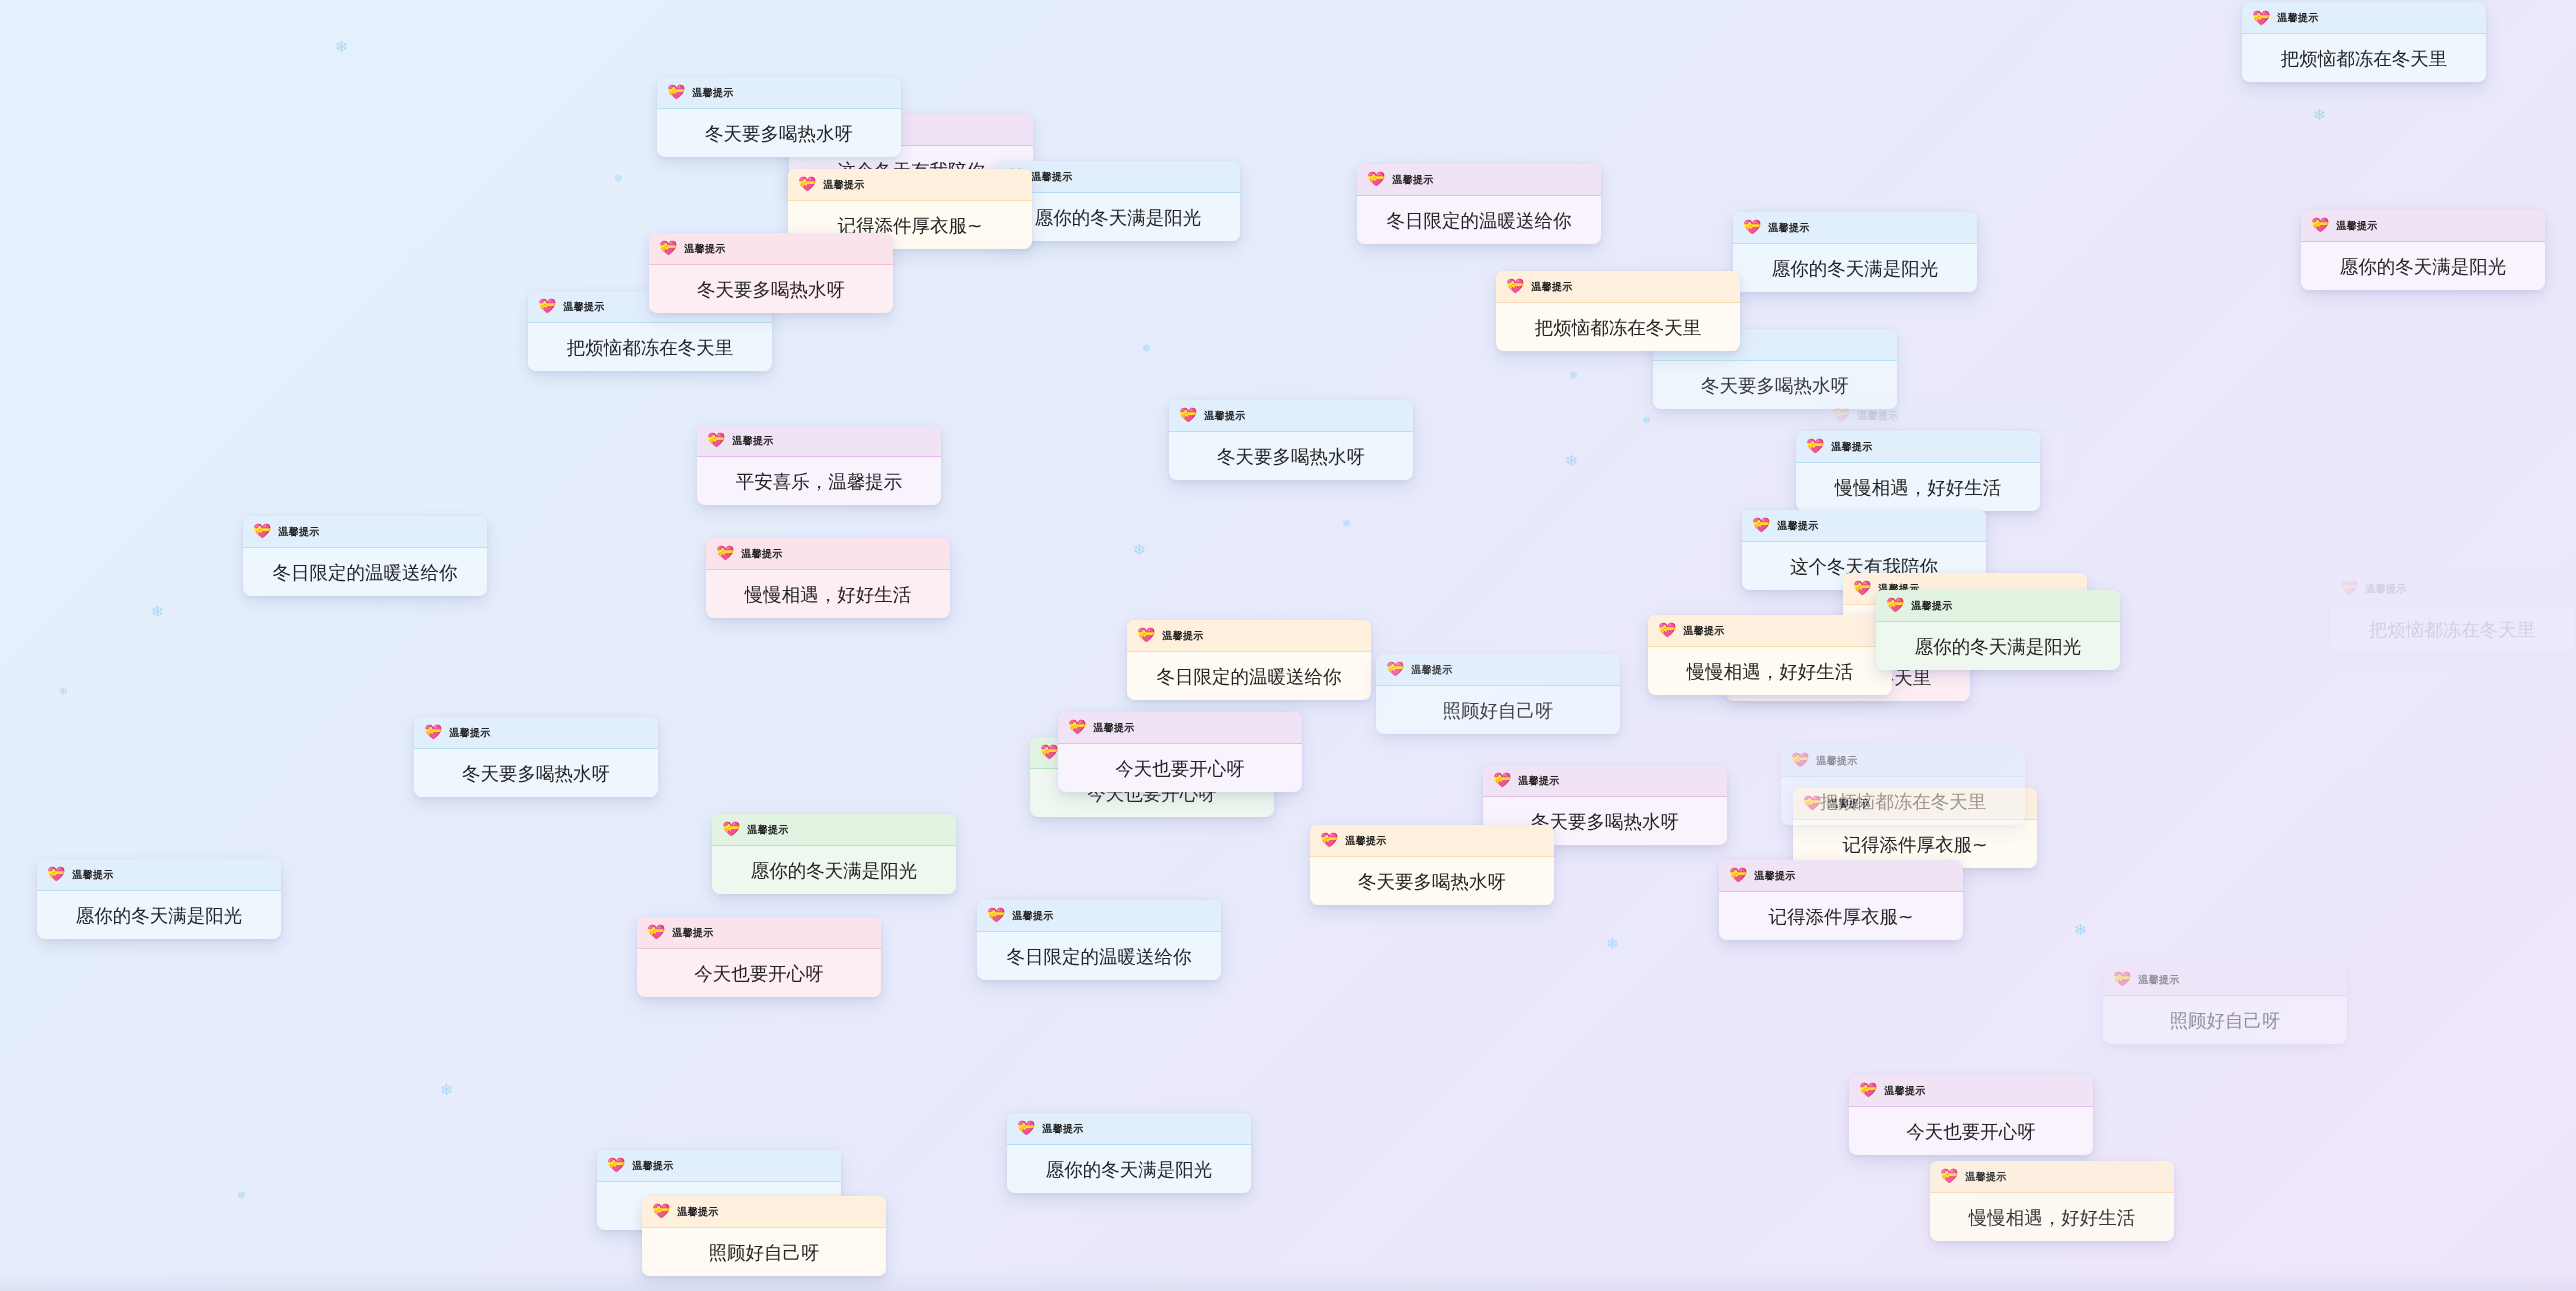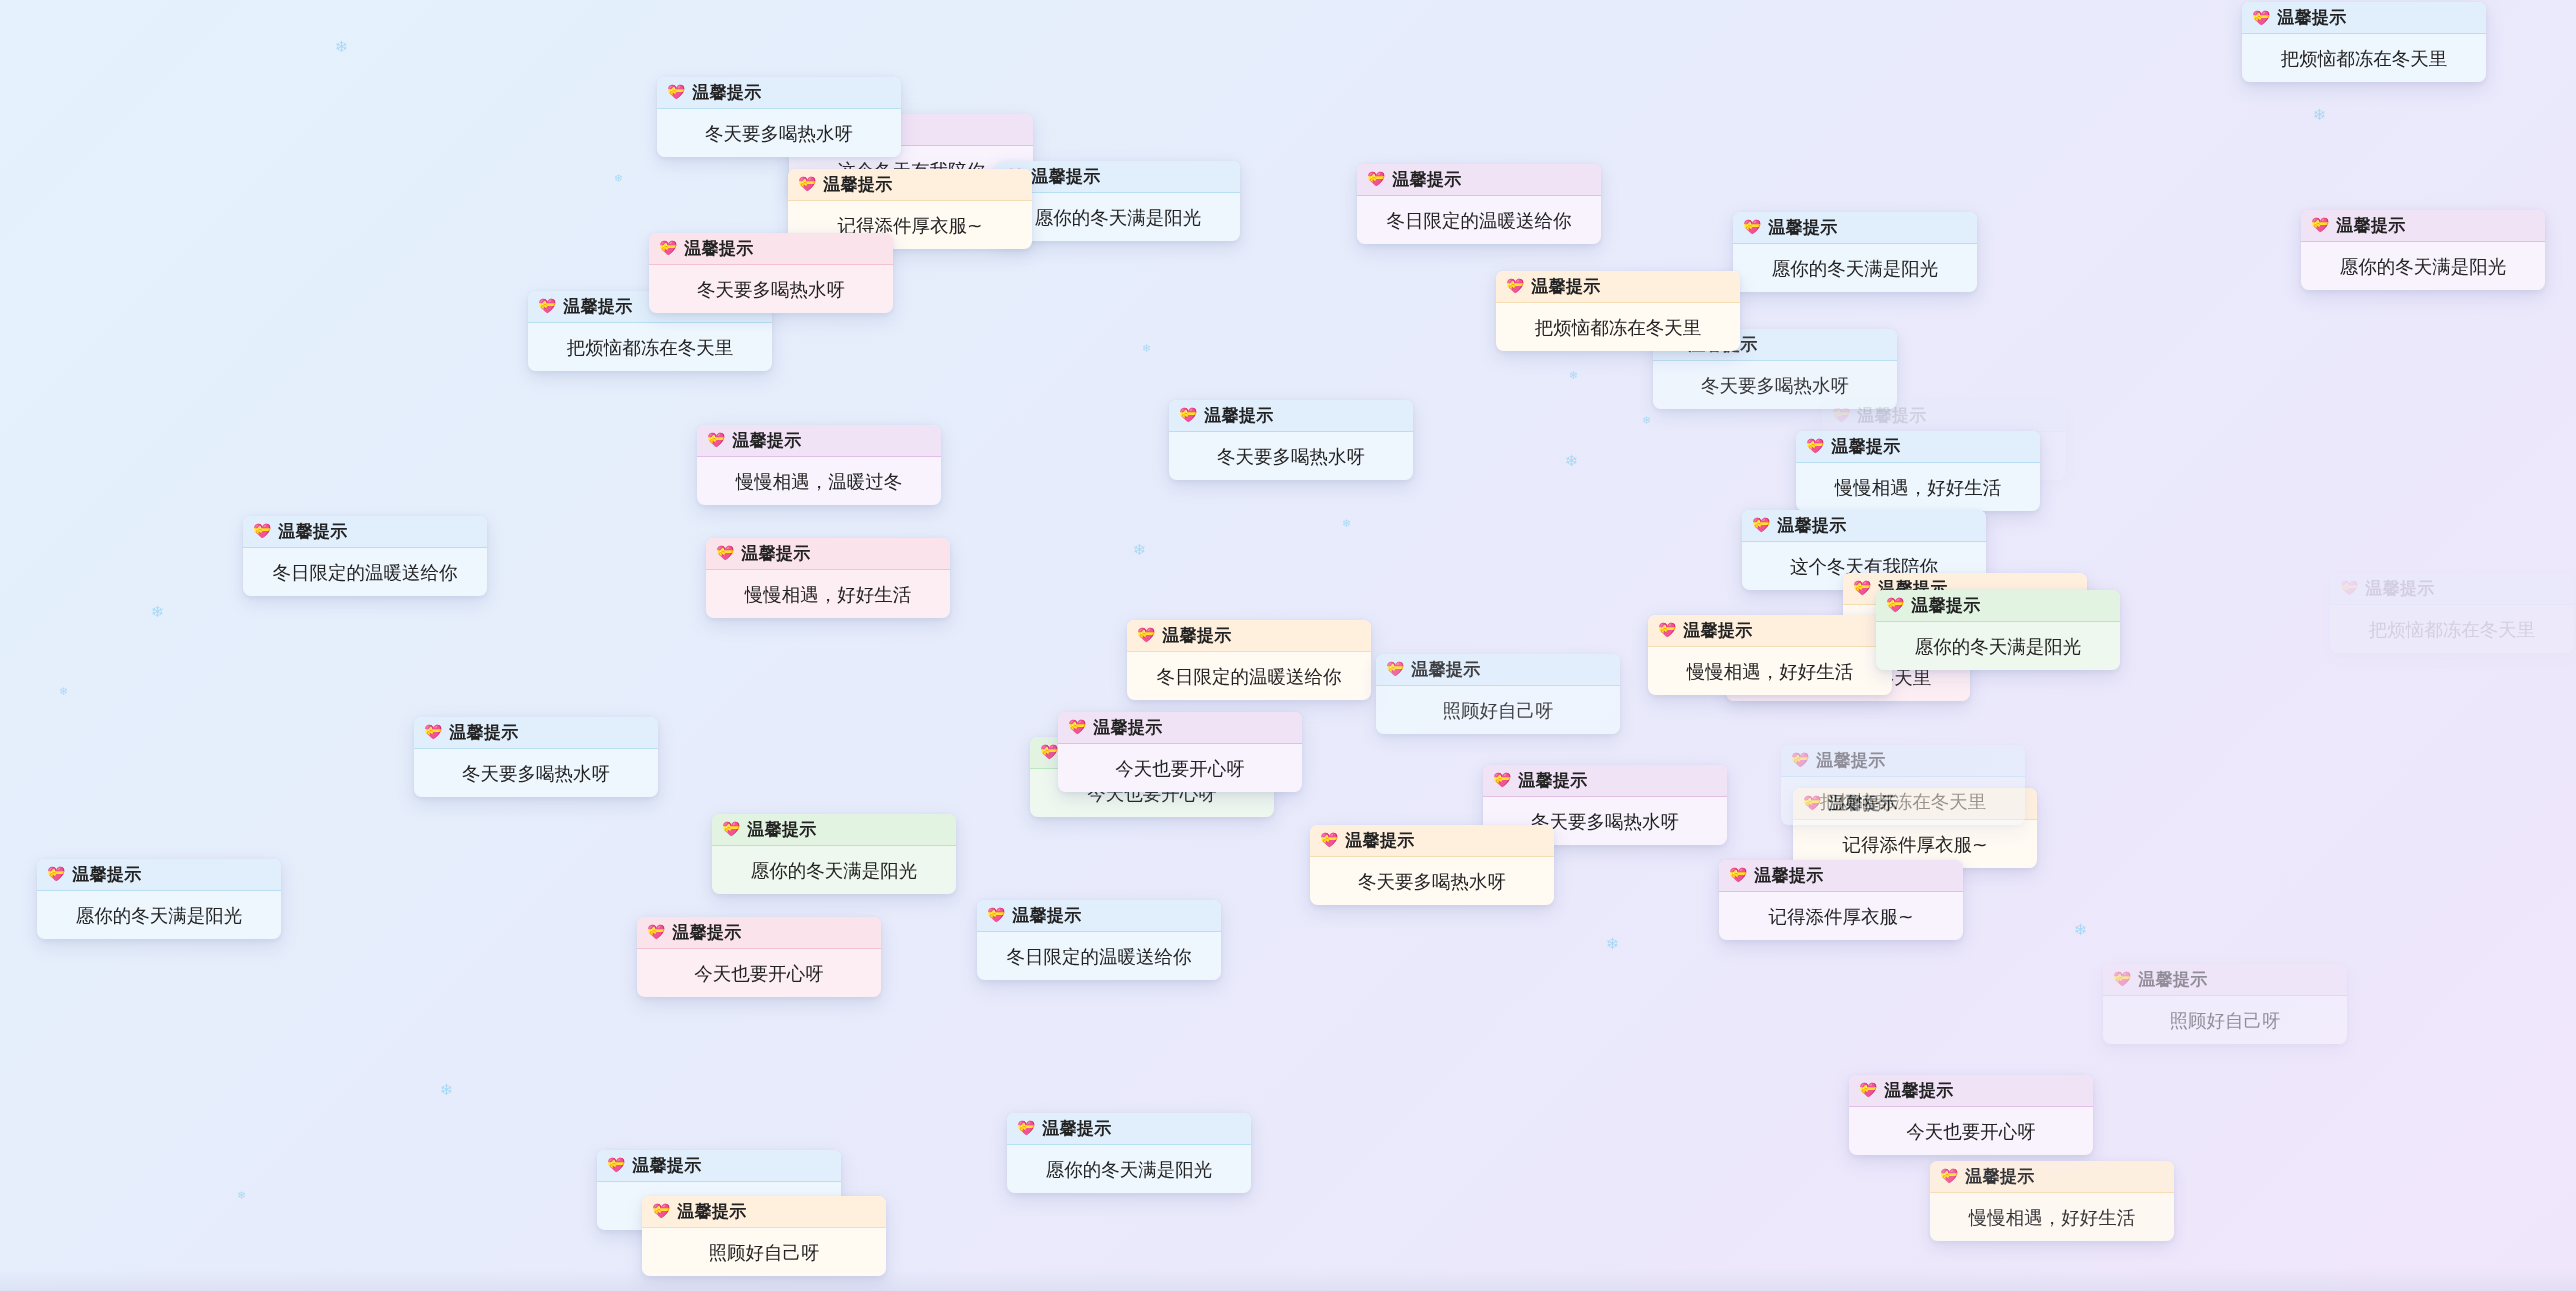--- a/index.html
+++ b/index.html
@@ -22,21 +22,21 @@
     position:absolute; width:244px; height:80px;
     border-radius:7.7px; overflow:hidden;
     box-shadow: 0 6.2px 17px rgba(110,120,170,0.18), 0 1.5px 4.6px rgba(110,120,170,0.10);
     cursor:pointer;
   }
   .card .hd {
     height:32px; display:flex; align-items:center; padding-left:10.8px;
     border-bottom:1.5px solid; box-sizing:border-box;
   }
   .card .heart { font-size:14.6px; margin-right:6.2px; line-height:1; }
-  .card .ttl { font-size:17px; font-weight:bold; color:#222; letter-spacing:0.4px; }
+  .card .ttl { font-size:10px; font-weight:bold; color:#222; letter-spacing:0.4px; }
   .card .bd {
     height:48px; display:flex; align-items:center; justify-content:center;
     font-size:18.5px; color:#222;
   }
   .t-blue   { background:#eff7fe; }
   .t-blue .hd { background:#e1effc; border-color:#b7def2; }
   .t-lav    { background:#f8f3fd; }
   .t-lav .hd { background:#f1e3f6; border-color:#e2bde9; }
   .t-pink   { background:#fdeef3; }
   .t-pink .hd { background:#fbe3ec; border-color:#f2c2d3; }
@@ -160,21 +160,21 @@
       <span class="heart">💝</span>
       <span class="ttl">温馨提示</span>
     </div>
     <div class="bd">冬天要多喝热水呀</div>
   </div>
     <div class="card t-lav" style="left: 697px; top: 425px; opacity: 1; z-index: 24;">
     <div class="hd">
       <span class="heart">💝</span>
       <span class="ttl">温馨提示</span>
     </div>
-    <div class="bd">慢慢相遇，温暖过冬</div>
+    <div class="bd">平安喜乐，温馨提示</div>
   </div>
     <div class="card t-blue" style="left: 1796px; top: 431px; opacity: 1; z-index: 25;">
     <div class="hd">
       <span class="heart">💝</span>
       <span class="ttl">温馨提示</span>
     </div>
     <div class="bd">慢慢相遇，好好生活</div>
   </div>
     <div class="card t-pink" style="left: 706px; top: 538px; opacity: 1; z-index: 26;">
     <div class="hd">

